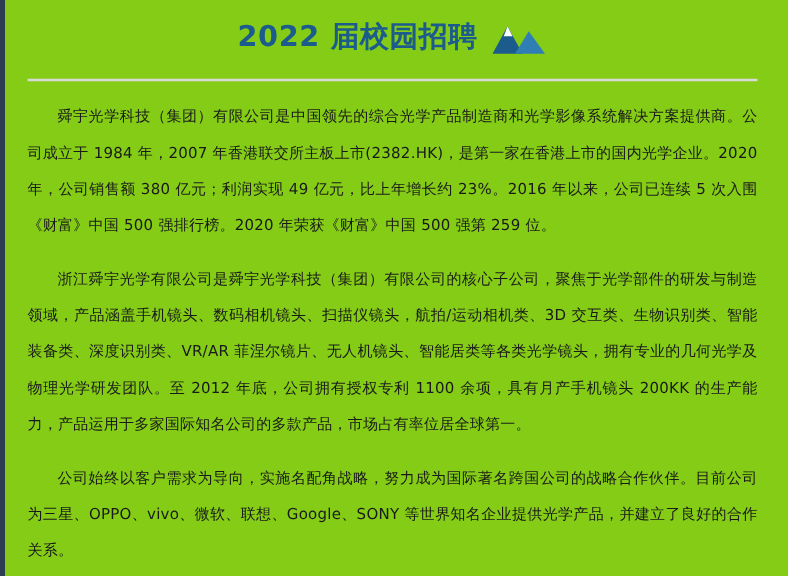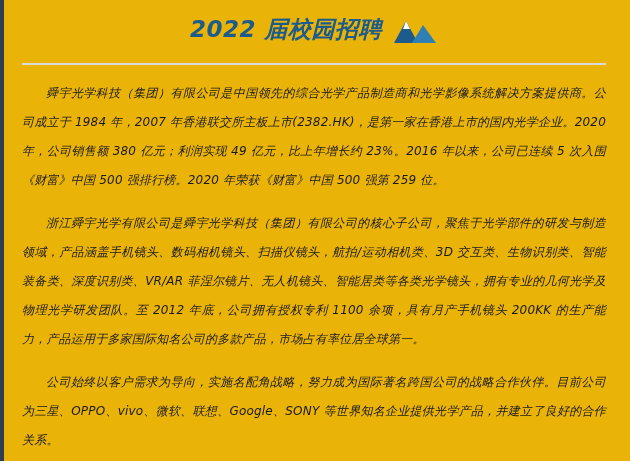--- a/index.html
+++ b/index.html
@@ -10,23 +10,22 @@
     width: 630px;
     height: 461px;
     background: #ffffff;
     font-family: "Liberation Sans", sans-serif;
     overflow: hidden;
   }
   .page {
     position: relative;
     width: 630px;
     height: 461px;
-    background: #eab308;
+    background: #84cc16;
     box-sizing: border-box;
-    font-style: italic;
   }
   .left-rule {
     position: absolute;
     left: 0;
     top: 0;
     width: 4px;
     height: 461px;
     background: #2d3e50;
   }
   .content {

